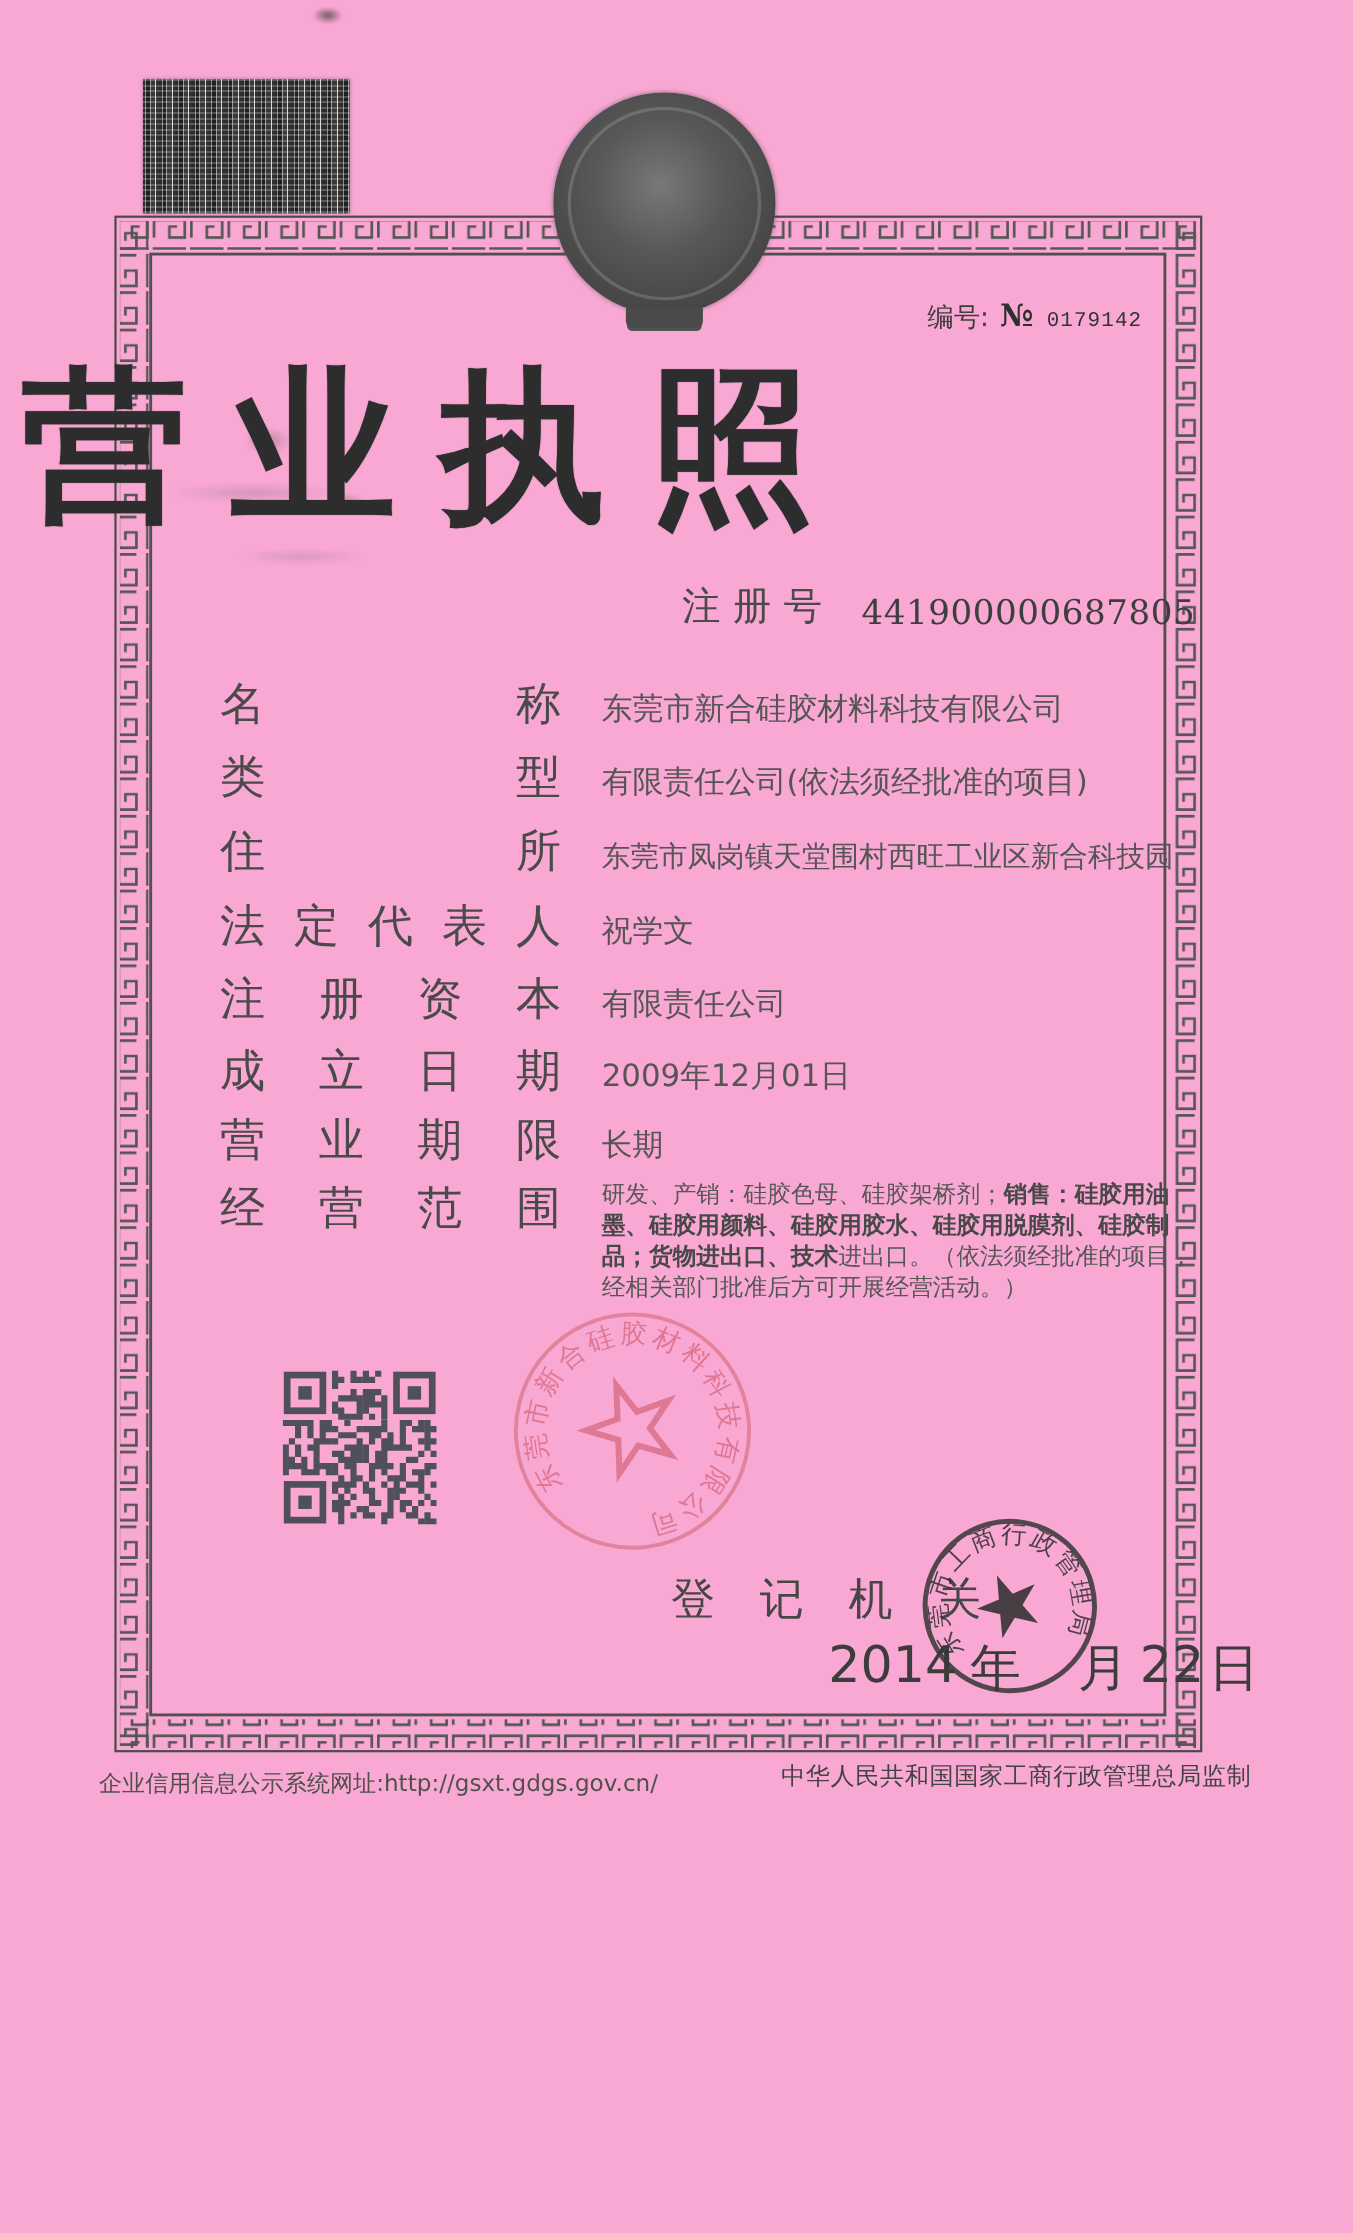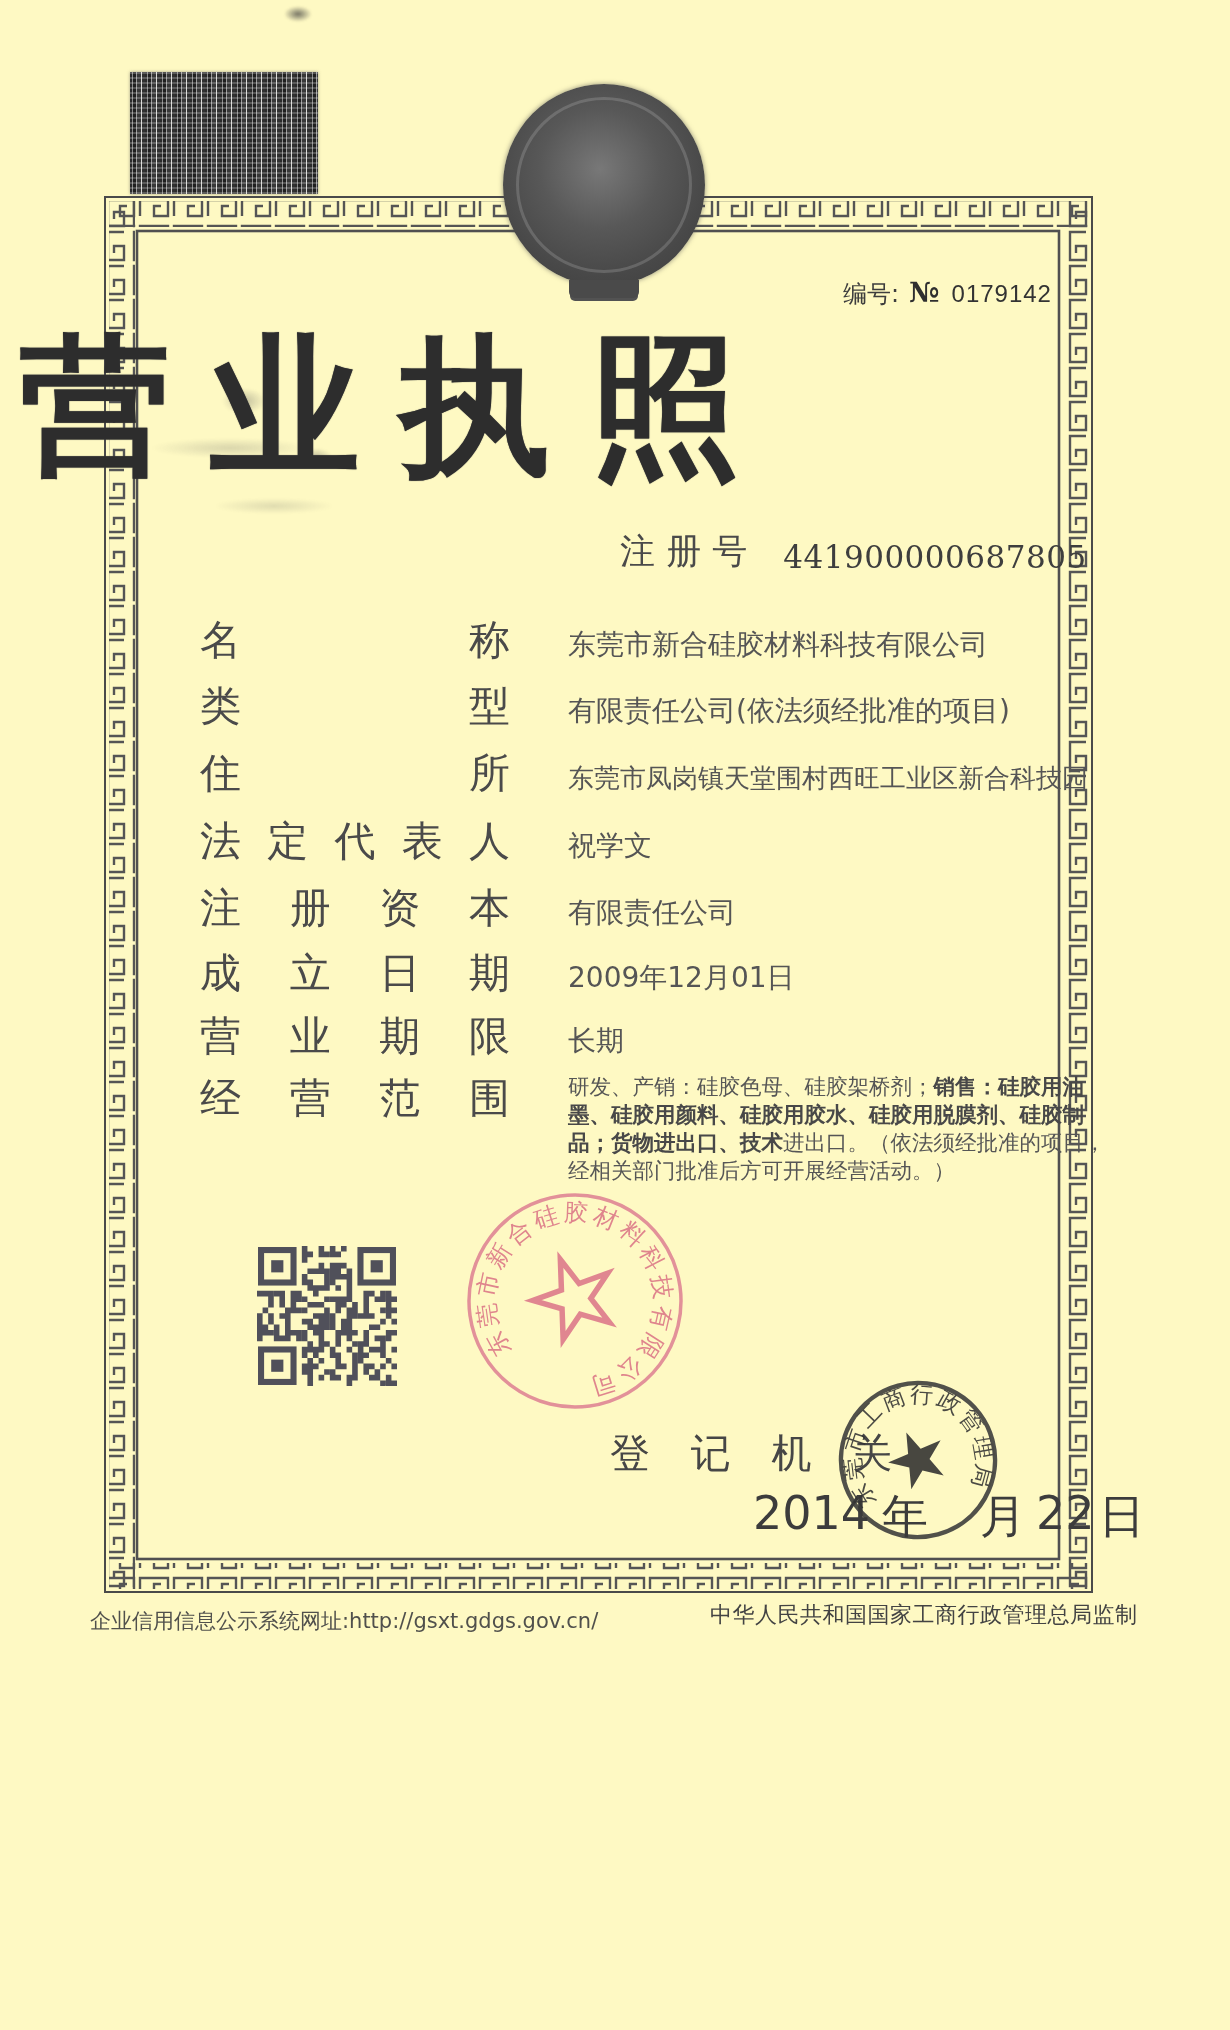--- a/index.html
+++ b/index.html
@@ -1,16 +1,16 @@
 <!DOCTYPE html>
 <html><head>
 <meta charset="utf-8">
 <style>
   html,body{margin:0;padding:0;background:#ffffff;}
-  .page{position:relative;width:1230px;height:2030px;background:#fef9c3;overflow:hidden;
+  .page{position:relative;width:1230px;height:2030px;background:#f9a8d4;overflow:hidden;
         font-family:"DejaVu Sans",sans-serif;color:#3a3a3a;}
 
   
   .barcode{position:absolute;left:130px;top:72px;width:188px;height:122px;
     background:
       repeating-linear-gradient(0deg, rgba(255,255,255,.22) 0 2px, rgba(0,0,0,0) 2px 5px),
       repeating-linear-gradient(90deg,#2b2b2b 0 2px,#8a8a8a 2px 3px,#1f1f1f 3px 6px,#9b9b9b 6px 7px,#383838 7px 11px,#d9d9d6 11px 12px,#303030 12px 15px);
     box-shadow:0 0 3px rgba(80,80,80,.5);}
 
   
@@ -21,35 +21,35 @@
   .emblem .pedestal{position:absolute;left:66px;top:196px;width:70px;height:18px;background:#4a4a4a;
     border-radius:0 0 6px 6px;box-shadow:0 4px 0 -1px #525252;}
 
   
   .frame{position:absolute;left:103px;top:195px;z-index:1;}
 
   
   .serial{position:absolute;left:843px;top:252px;display:flex;align-items:baseline;z-index:2;}
   .serial .s-label{font-size:24px;color:#3d3d3d;margin-right:10px;}
   .serial .numero{font-family:"DejaVu Serif",serif;font-weight:bold;font-size:28px;color:#2f2f2f;margin-right:12px;}
-  .serial .digits{font-family:Liberation Sans, sans-serif;font-size:24px;letter-spacing:1px;color:#333;margin-top:28px;}
+  .serial .digits{font-family:Liberation Mono, monospace;font-size:19px;letter-spacing:1px;color:#333;margin-top:28px;}
 
   
   .title{position:absolute;left:0;top:324px;width:100%;margin:0;text-align:left;
     font-size:150px;line-height:1.1;font-weight:bold;letter-spacing:40px;text-indent:20px;
     color:#2d2d2d;text-shadow:0 0 1px #444;z-index:2;}
 
   
   .regno{position:absolute;left:620px;top:528px;display:flex;align-items:flex-end;z-index:2;}
   .regno .r-label{font-size:35px;color:#4a4a4a;margin-right:36px;white-space:pre;}
   .regno .r-value{font-family:"DejaVu Serif",serif;font-size:31px;letter-spacing:.5px;color:#3e3e3e;}
 
   
   .fields{position:absolute;left:200px;top:617px;width:900px;z-index:2;}
-  .frow{position:absolute;left:0;display:flex;align-items:baseline;gap:21px;}
+  .frow{position:absolute;left:0;display:flex;align-items:baseline;}
   .flabel{width:310px;flex-shrink:0;font-size:41px;line-height:1.15;color:#4a4a4a;
     text-align:justify;text-align-last:justify;}
   .fvalue{margin-left:37px;font-size:28px;color:#555;white-space:nowrap;}
   .frow.addr .fvalue{font-size:26px;}
   .frow.scope{align-items:flex-start;}
   .frow.scope .flabel{padding-top:2px;}
   .scopetext{margin-left:37px;width:542px;font-size:21.5px;line-height:28px;color:#565656;white-space:normal;}
   .scopetext .seg-bold{font-weight:bold;color:#484848;}
 
   

